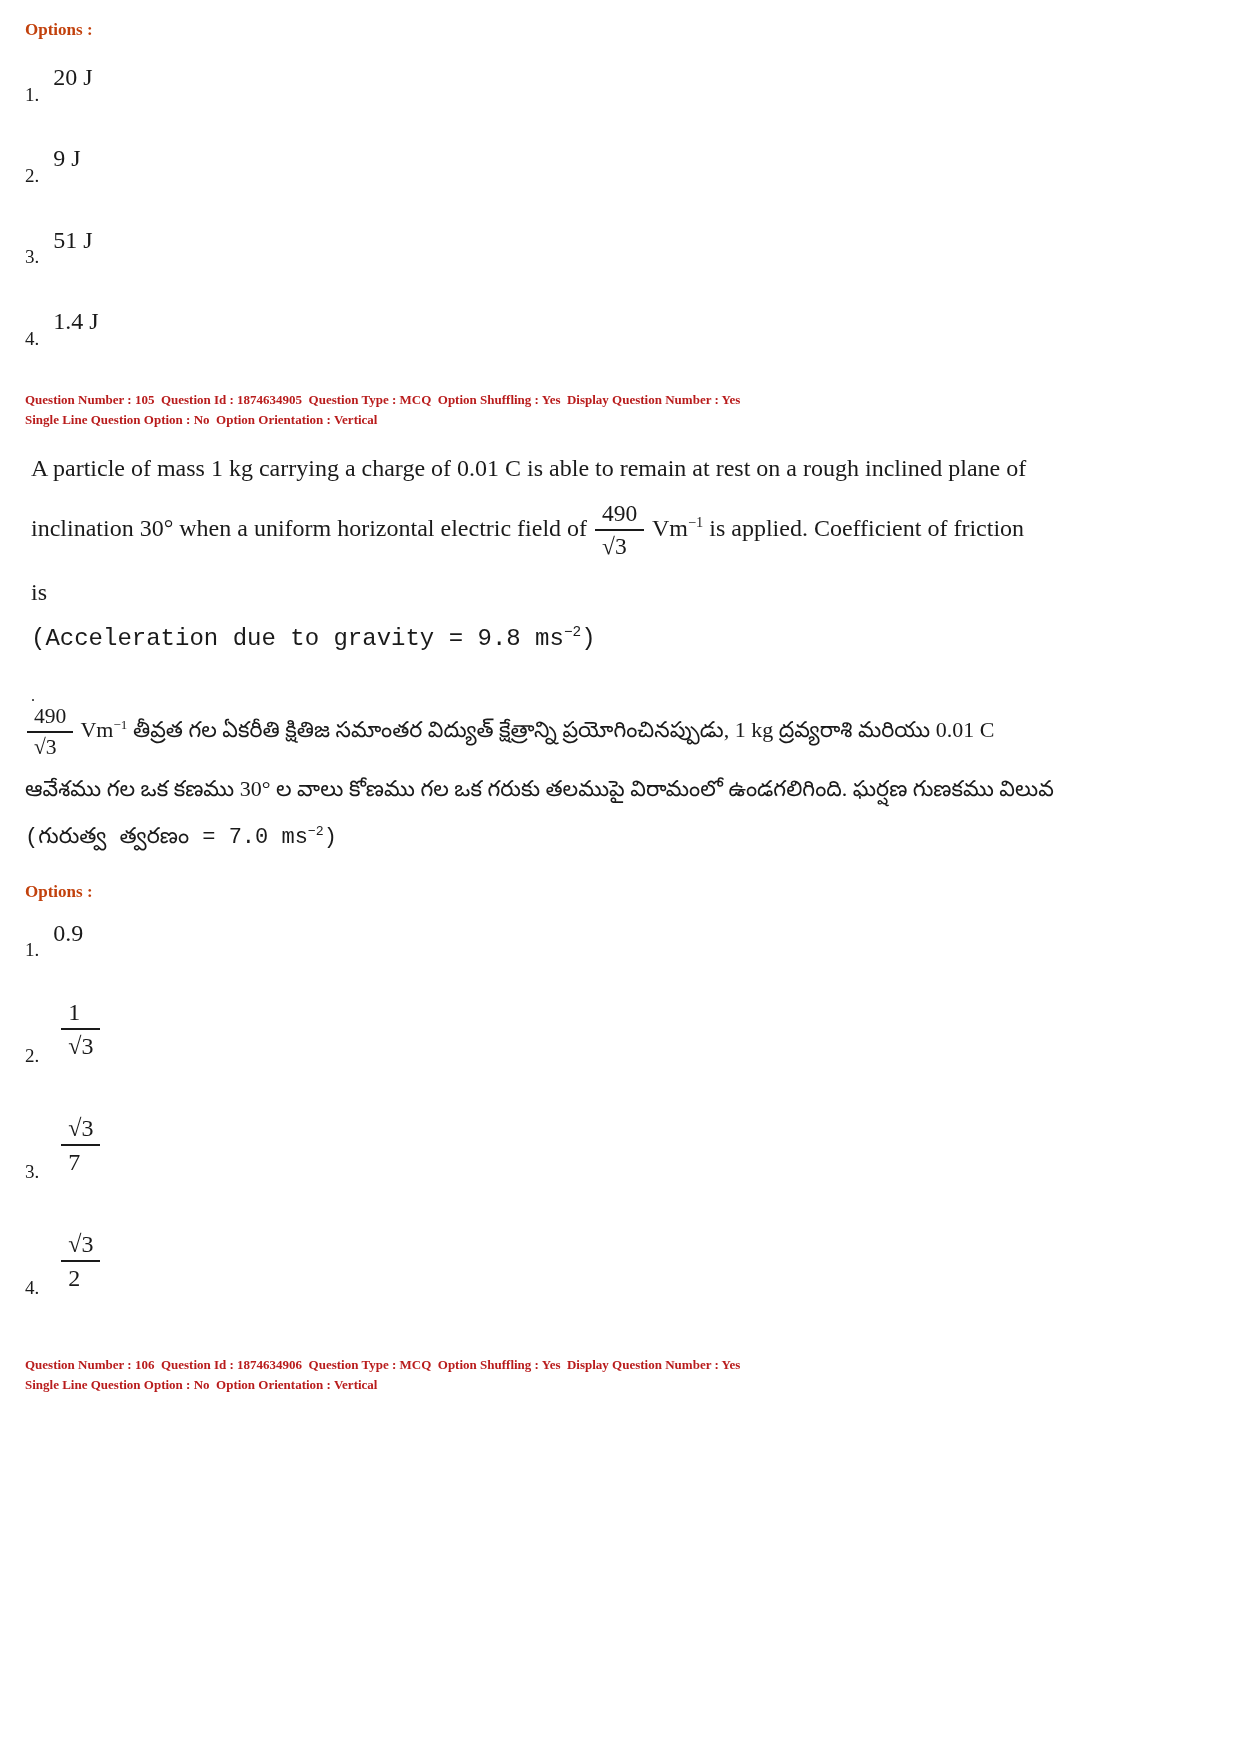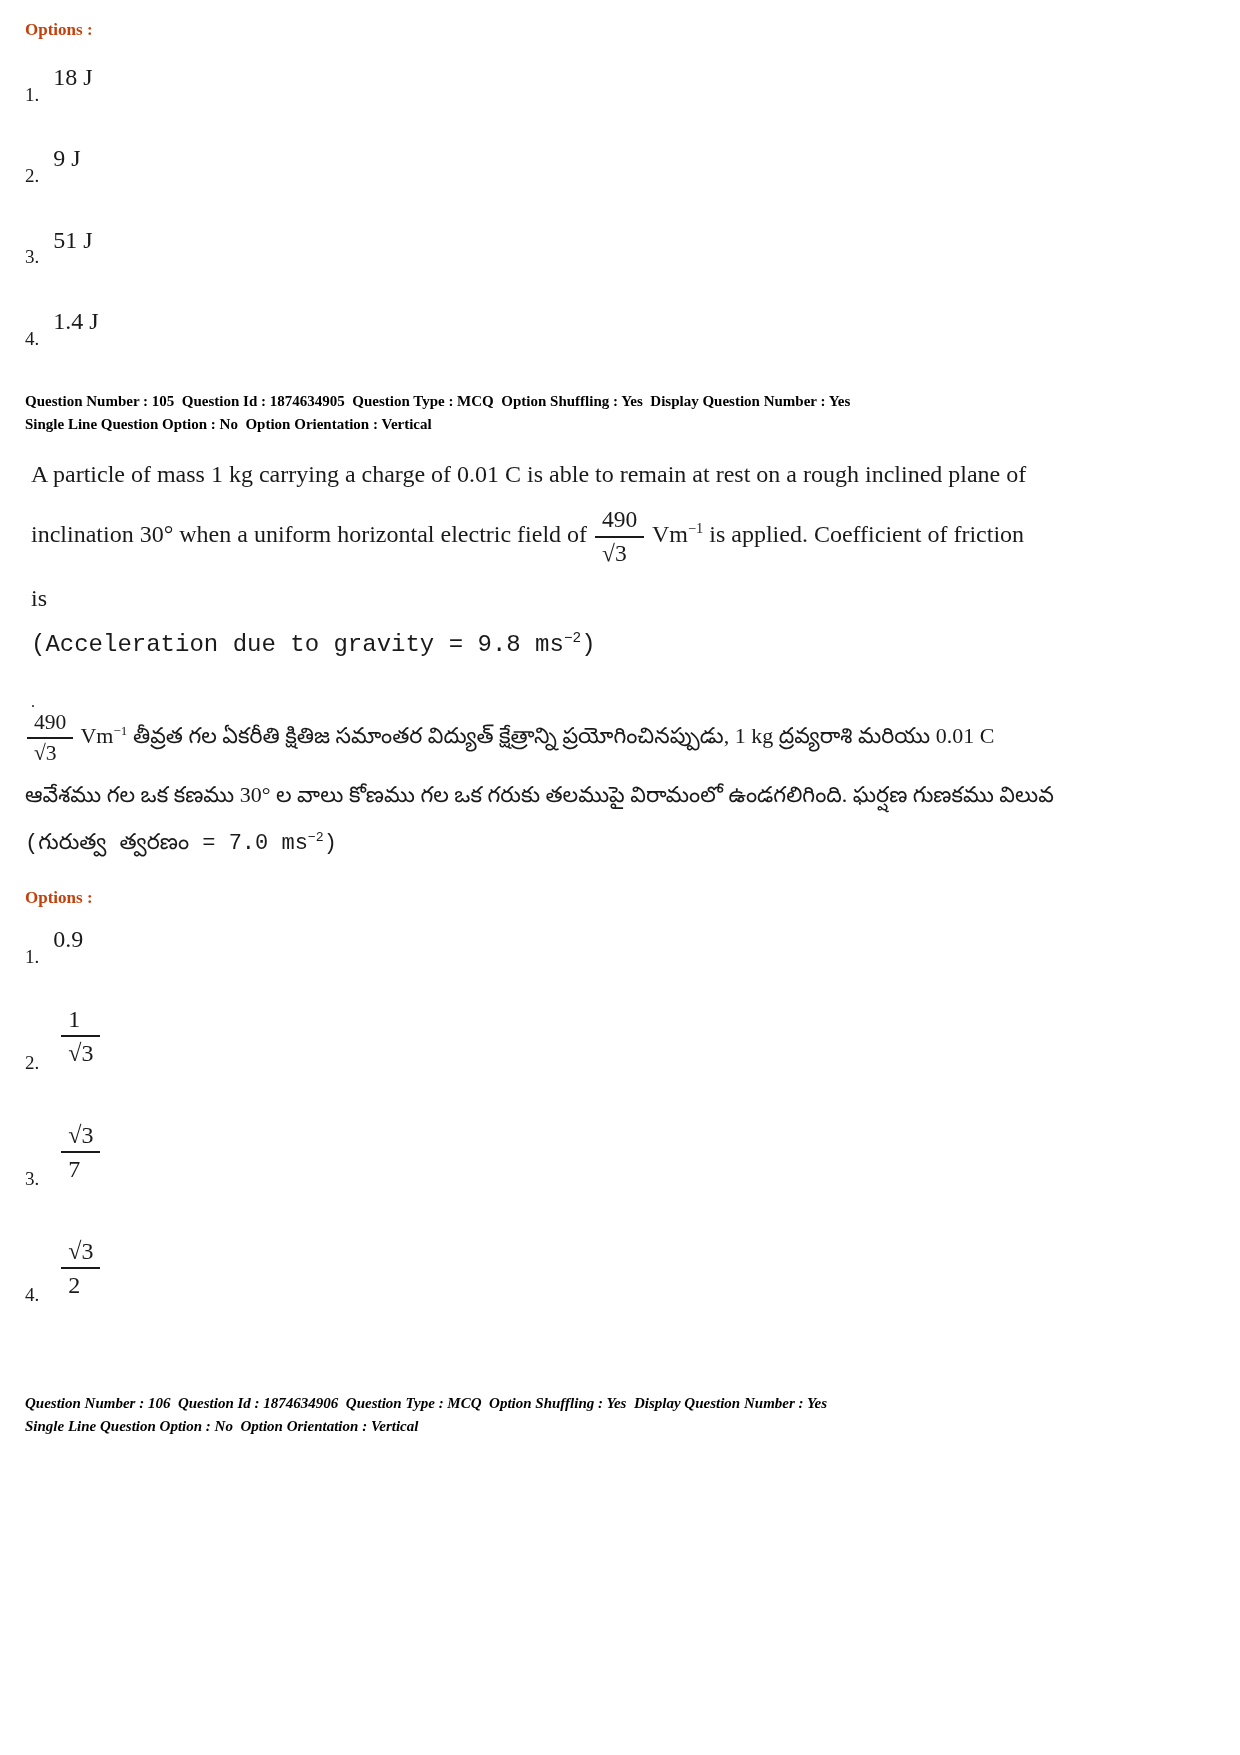--- a/index.html
+++ b/index.html
@@ -34,23 +34,23 @@
     line-height: 1.1;
   }
   .opt-label {
     font-size: 24px;
     margin-left: 14px;
     margin-bottom: 15px;
     line-height: 1.1;
   }
   .meta {
     margin: 34px 0 0 0;
-    font-size: 15px;
+    font-size: 13px;
     font-weight: bold;
-    color: #000000;
+    color: #b91c1c;
     line-height: 1.55;
   }
   .meta-line { display: block; white-space: pre-wrap; }
   .qtext {
     margin: 8px 0 0 6px;
     font-size: 24px;
     line-height: 2.5;
     text-align: left;
     max-width: 1010px;
   }
@@ -98,33 +98,33 @@
   .inline-frac { font-size: 0.98em; margin: 0 2px; }
   .opt-frac {
     font-size: 24px;
     margin-left: 22px;
     margin-bottom: 6px;
   }
   .q-opts .opt-row { margin-bottom: 46px; }
   .q-opts .opt-row.text-row { margin-bottom: 36px; }
   .q105-opts-header { margin-top: 28px; margin-bottom: 18px; }
   .q-telugu-block { margin-top: 0; }
-  .bottom-meta { margin-top: 86px; font-style: italic; }
+  .bottom-meta { margin-top: 56px; }
 </style>
 </head>
 <body>
 
 <div class="page">
 
   <section class="top-opts">
     <div class="opts-header">Options :</div>
 
     <div class="opt-row">
       <span class="opt-num">1.</span>
-      <span class="opt-label">18 J</span>
+      <span class="opt-label">20 J</span>
     </div>
     <div class="opt-row">
       <span class="opt-num">2.</span>
       <span class="opt-label">9 J</span>
     </div>
     <div class="opt-row">
       <span class="opt-num">3.</span>
       <span class="opt-label">51 J</span>
     </div>
     <div class="opt-row">

